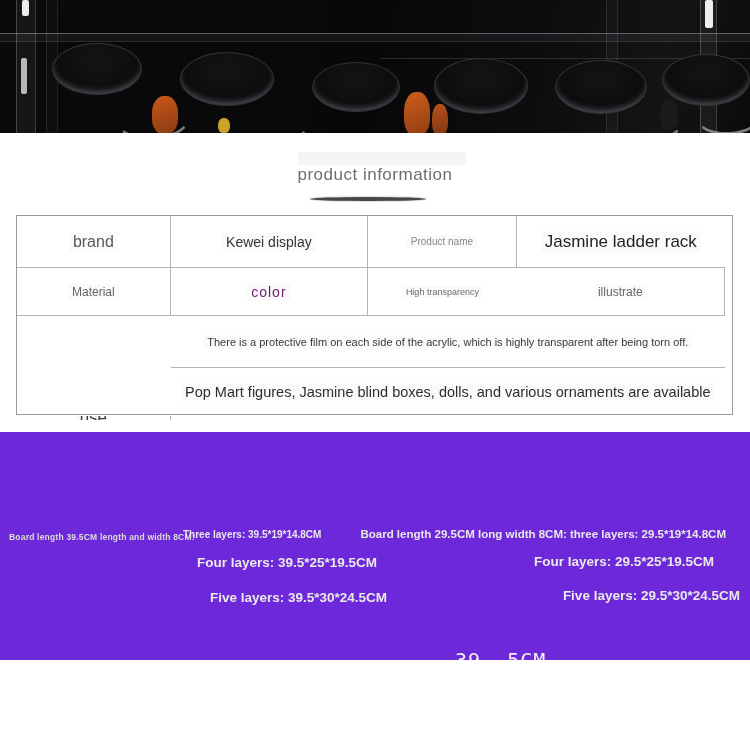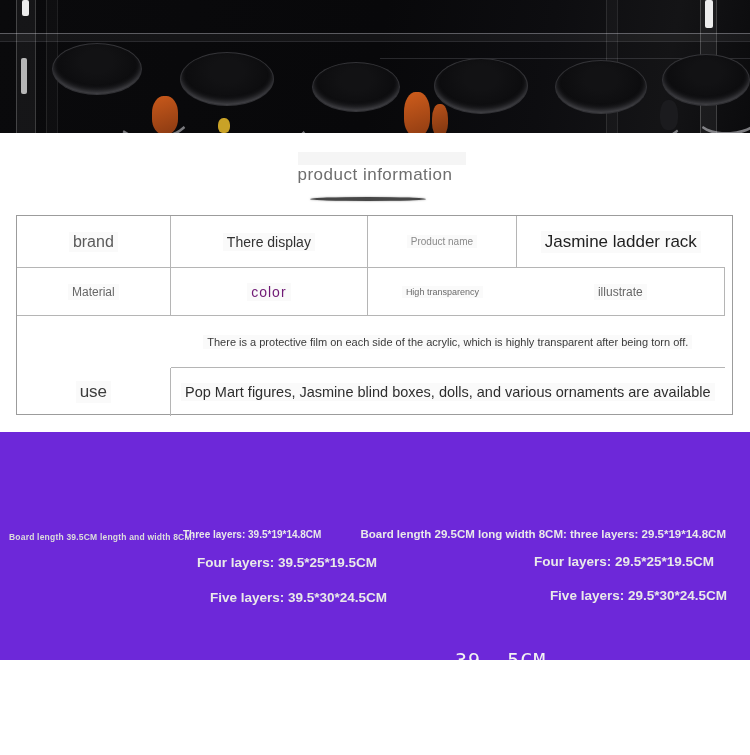--- a/index.html
+++ b/index.html
@@ -57,21 +57,21 @@
 
   
   .panel{position:absolute;left:0;top:432px;width:750px;height:228px;background:#6d28d9;overflow:hidden;}
   .sz{position:absolute;color:#e9e9e9;font-weight:bold;white-space:nowrap;}
   .sz-left-label{left:9px;top:100px;font-size:8.5px;letter-spacing:0.2px;color:#dcdcdc;}
   .ga1{left:183px;top:85px;font-size:10px;margin-top:12px;}
   .ga2{left:197px;top:123px;font-size:13.5px;}
   .ga3{left:210px;top:158px;font-size:13.5px;}
   .gb1{right:24px;top:96px;font-size:11.5px;}
   .gb2{right:36px;top:122px;font-size:13.5px;}
-  .gb3{right:23px;top:156px;font-size:13.5px;}
+  .gb3{right:10px;top:156px;font-size:13.5px;}
 
   .dim-label{position:absolute;left:455px;top:216px;color:#f2f2f2;
         font-family:"DejaVu Sans Mono",monospace;font-size:20px;letter-spacing:1px;}
   .dim-line{position:absolute;left:318px;top:241px;width:316px;height:1px;
         background:rgba(205,205,205,0.75);transform:rotate(2.6deg);transform-origin:left center;}
   .dim-ext{position:absolute;left:636px;top:247px;width:1px;height:52px;
         background:rgba(160,160,160,0.30);transform:rotate(-7deg);}
 
   
   .shelf{position:absolute;transform-origin:left center;}
@@ -128,21 +128,21 @@
     <div class="title-ghost"></div>
     <div class="title-text">product information</div>
     <div class="title-underline"></div>
   </div>
 
   <div class="ptable">
     <div class="cell">
         <span class="t-label-lg ghostbg">brand</span>
       </div>
     <div class="cell">
-        <span class="t-val-md ghostbg">There display</span>
+        <span class="t-val-md ghostbg">Kewei display</span>
       </div>
     <div class="cell">
         <span class="t-val-tiny ghostbg">Product name</span>
       </div>
     <div class="cell last-col">
         <span class="t-val-lg ghostbg">Jasmine ladder rack</span>
       </div>
 
     <div class="cell">
         <span class="t-label-sm ghostbg">Material</span>
@@ -154,25 +154,25 @@
         <span class="t-trans ghostbg">High transparency</span>
       </div>
 
     <div class="cell">
         <span class="t-label-sm ghostbg">illustrate</span>
       </div>
     <div class="cell span3 last-col">
         <span class="t-note ghostbg">There is a protective film on each side of the acrylic, which is highly transparent after being torn off.</span>
       </div>
 
+    <div class="cell span3 last-col last-row">
+        <span class="t-use-val ghostbg">Pop Mart figures, Jasmine blind boxes, dolls, and various ornaments are available</span>
+      </div>
     <div class="cell last-row">
         <span class="t-label-use ghostbg">use</span>
-      </div>
-    <div class="cell span3 last-col last-row">
-        <span class="t-use-val ghostbg">Pop Mart figures, Jasmine blind boxes, dolls, and various ornaments are available</span>
       </div>
   </div>
 
   <div class="panel">
     <div class="sz sz-left-label">Board length 39.5CM length and width 8CM:</div>
 
     <div class="sz ga1">Three layers: 39.5*19*14.8CM</div>
     <div class="sz ga2">Four layers: 39.5*25*19.5CM</div>
     <div class="sz ga3">Five layers: 39.5*30*24.5CM</div>
 

